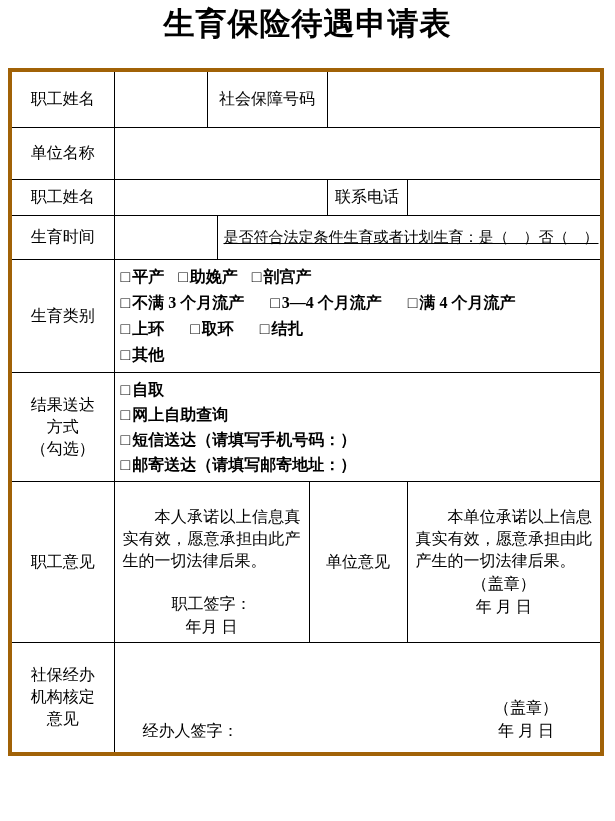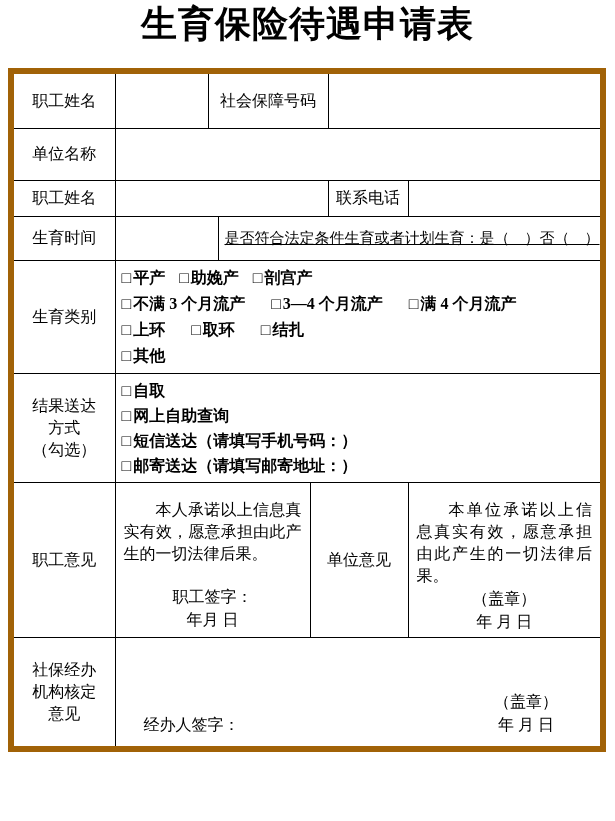--- a/index.html
+++ b/index.html
@@ -5,31 +5,31 @@
   html,body{margin:0;padding:0;background:#fff;}
   body{
     width:615px;height:821px;
     font-family:"Liberation Serif","DejaVu Serif",serif;
     color:#000;
   }
   .page{position:relative;width:615px;height:821px;overflow:hidden;}
   .form-title{
     margin:6px 0 0 0;
     text-align:center;
-    font-size:36px;
+    font-size:31px;
     font-weight:bold;
     letter-spacing:1px;
     line-height:36px;
   }
   table.app-table{
     border-collapse:collapse;
     table-layout:fixed;
     width:592px;
     margin:26px 0 14px 8px;
-    border:6px solid #a16207;
+    border:4px solid #a16207;
   }
   td{
     border:1px solid #000;
     font-size:16px;
     padding:2px 6px;
     vertical-align:middle;
     overflow:hidden;
   }
   td.label-cell{
     text-align:center;
@@ -45,21 +45,21 @@
     text-decoration:underline;
   }
   td.opts-cell{padding:4px 4px 4px 6px;font-weight:bold;}
   .opt-line{line-height:26px;white-space:nowrap;}
   .opt{display:inline-block;}
   .gap-s{margin-right:10px;}
   .gap-l{margin-right:22px;}
   .cb{margin-right:2px;}
   td.opinion-text-cell{
     vertical-align:top;
-    padding:16px 8px 4px 8px;
+    padding:24px 8px 4px 8px;
     line-height:22px;
   }
   .statement{
     margin:0;
     text-indent:2em;
     text-align:justify;
   }
   .sign-block{text-align:center;}
   .sign-block.spaced{margin-top:20px;}
   .sign-line{line-height:23px;}

